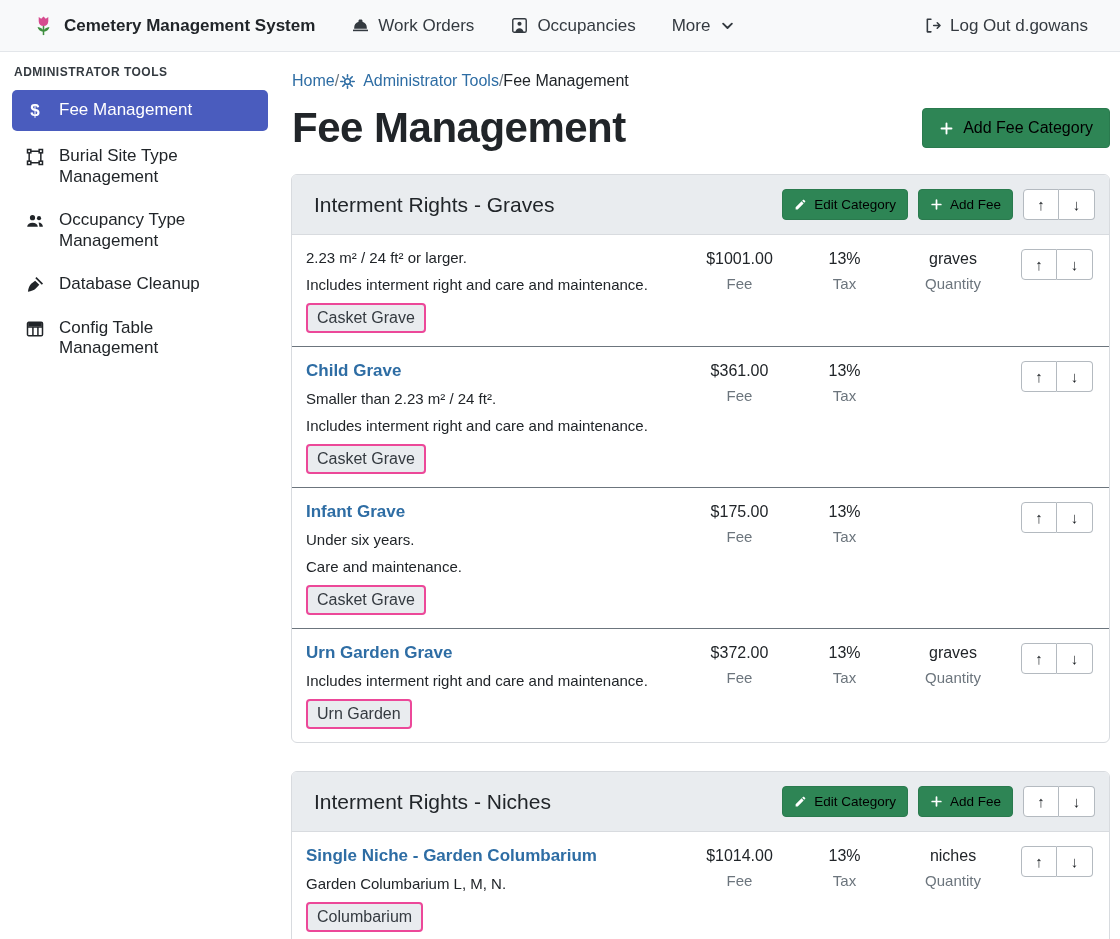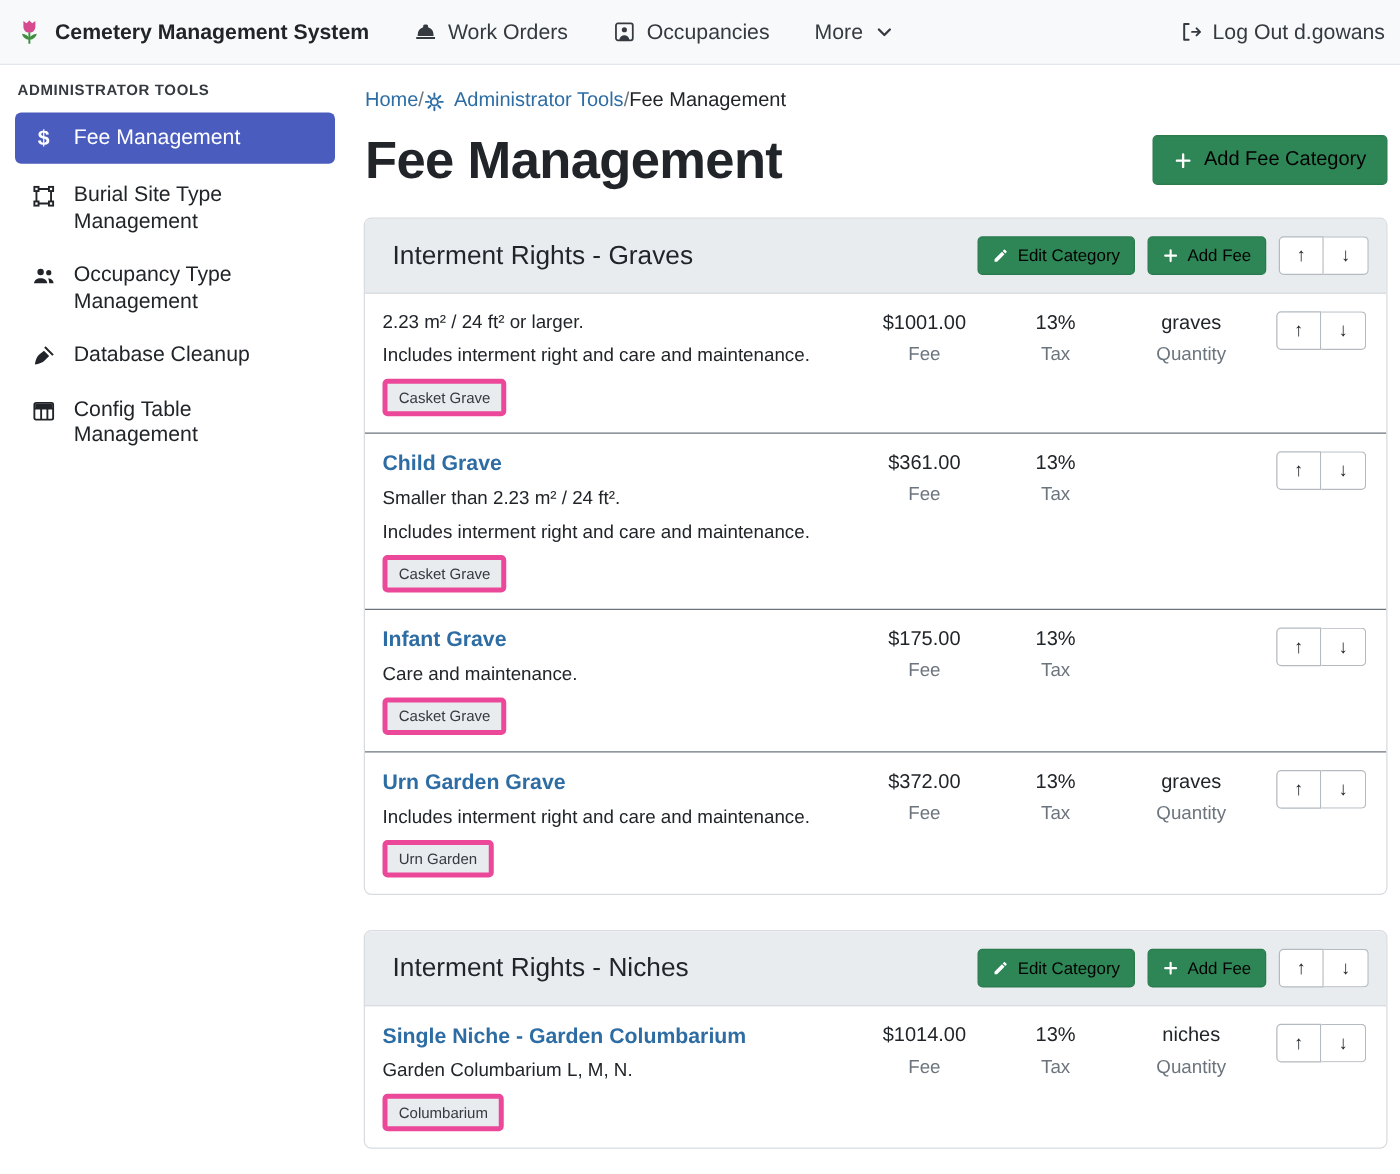--- a/index.html
+++ b/index.html
@@ -1,20 +1,20 @@
 <!DOCTYPE html>
 <html><head>
 <meta charset="utf-8">
 <style>
   * { box-sizing: border-box; margin: 0; padding: 0; }
   html, body { width: 1120px; height: 939px; overflow: hidden; background: #fff;
     font-family: "Liberation Sans", "DejaVu Sans", sans-serif; color: #212529; }
 
   
-  .navbar { height: 52px; display: flex; align-items: center; padding: 0 12px;
+  .navbar { height: 52px; display: flex; align-items: center; padding: 0 32px;
     background: #f8f9fa; border-bottom: 1px solid #e3e6ea; }
   .brand { display: flex; align-items: center; gap: 9px; font-weight: 700; font-size: 17px;
     color: #212529; text-decoration: none; cursor: pointer; }
   .nav-link { display: flex; align-items: center; gap: 8px; margin-left: 36px; font-size: 17px;
     color: #343a40; text-decoration: none; cursor: pointer; }
   .nav-link .nicon { display: flex; color: #343a40; }
   .nav-link.logout { margin-left: auto; }
   .chev { margin-left: 2px; display: flex; }
 
   
@@ -66,22 +66,22 @@
   .arrow-group .arrow-btn:first-child { border-radius: 4px 0 0 4px; }
   .arrow-group .arrow-btn:last-child { border-radius: 0 4px 4px 0; border-left: none; }
 
   
   .fee-row { display: flex; align-items: flex-start; padding: 14px 16px 13px 14px; }
   .fee-row + .fee-row { border-top: 1px solid #6c757d; }
   .fee-main { flex: 1; min-width: 0; padding-right: 8px; }
   .fee-name { display: inline-block; color: #2e6da4; font-size: 17px; font-weight: 700;
     text-decoration: none; cursor: pointer; margin-bottom: 9px; }
   .fee-desc { font-size: 15px; color: #212529; margin: 0 0 10px; }
-  .badge { display: inline-block; background: #e9ecef; border: 4px solid #ec4899; color: #343a40;
-    font-size: 12px; padding: 4px 9px; border-radius: 4px; }
+  .badge { display: inline-block; background: #e9ecef; border: 2px solid #ec4899; color: #343a40;
+    font-size: 16px; padding: 4px 9px; border-radius: 4px; }
 
   .fee-col { width: 105px; flex: none; text-align: center; padding-top: 1px; }
   .fee-col.qty { width: 112px; }
   .fee-col .value { font-size: 16px; color: #212529; margin-bottom: 7px; }
   .fee-col .label { font-size: 15px; color: #6c757d; }
   .fee-col.is-empty { visibility: hidden; }
   .fee-row .arrow-group { margin-left: 12px; }
 </style>
 </head>
 <body>
@@ -314,20 +314,21 @@
                 </button>
       <button class="arrow-btn">
                   <span>↓</span>
                 </button>
     </div>
   </div>
 
   <div class="fee-row">
     <div class="fee-main">
       <div><a class="fee-name">Infant Grave</a></div>
+      <p class="fee-desc">Under six years.</p>
       <p class="fee-desc">Care and maintenance.</p>
       <span class="badge">Casket Grave</span>
     </div>
     <div class="fee-col">
       <div class="value">$175.00</div>
       <div class="label">Fee</div>
     </div>
     <div class="fee-col">
       <div class="value">13%</div>
       <div class="label">Tax</div>

